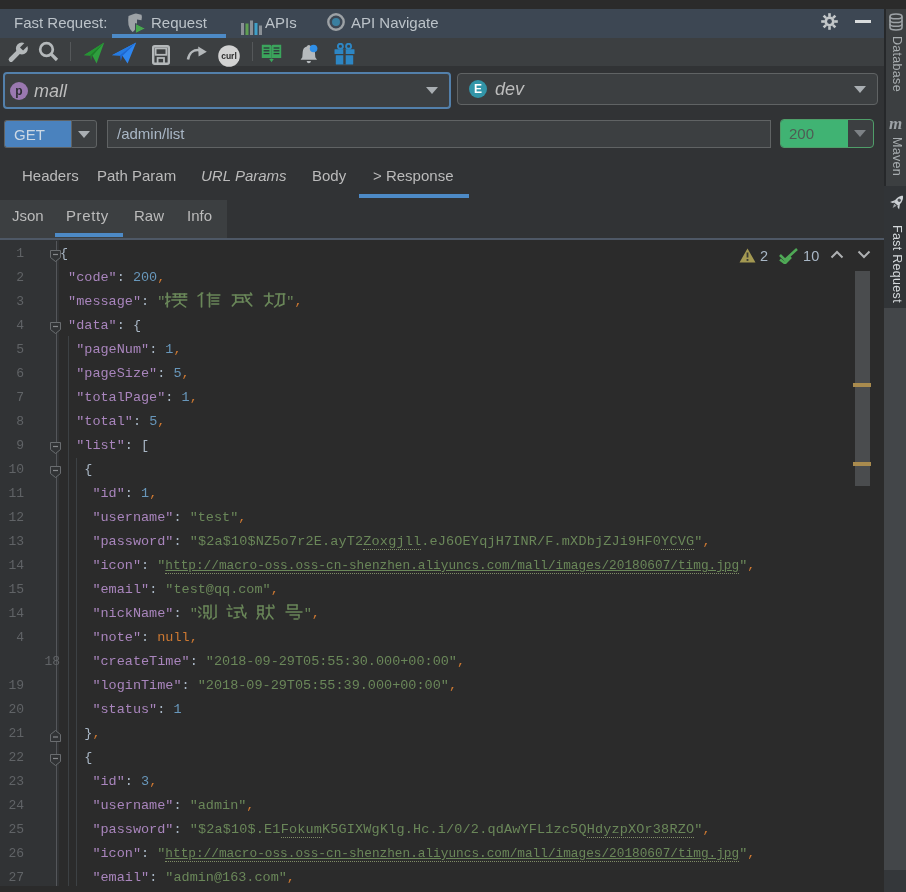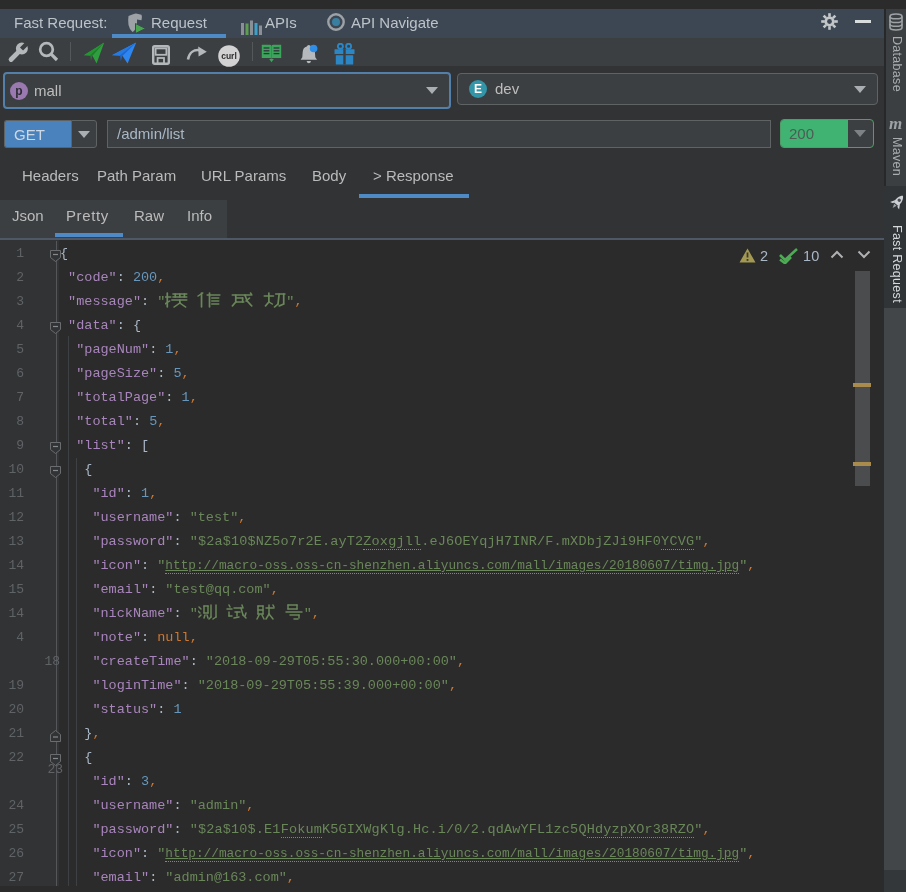--- a/index.html
+++ b/index.html
@@ -12,21 +12,21 @@
   #header .lbl{position:absolute;top:5px;color:#bcc3c9;font-size:15px;}
   #requnderline{left:112px;top:34px;width:114px;height:4px;background:#4d8ac6;}
   #toolbar{left:0;top:38px;width:884px;height:28px;background:#3c3f41;}
   .vsep{position:absolute;top:4px;width:1px;height:19px;background:#55585a;}
   
   .combo{position:absolute;background:#3c3f41;border-radius:4px;}
   #mall{left:3px;top:72px;width:444px;height:33px;border:2px solid #5380ab;}
   #dev{left:457px;top:73px;width:419px;height:30px;border:1px solid #606364;}
   .cir{position:absolute;border-radius:50%;width:18px;height:18px;top:50%;margin-top:-9px;
        text-align:center;font-weight:bold;font-size:12px;line-height:18px;color:#2d2d33;}
-  .cmbtxt{position:absolute;color:#bdbdbd;font-size:15px;top:50%;margin-top:-9px;line-height:18px;}
+  .cmbtxt{position:absolute;color:#bdbdbd;font-size:18px;top:50%;margin-top:-9px;line-height:18px;font-style:italic;}
   .arr{position:absolute;width:0;height:0;border-left:6.5px solid transparent;
        border-right:6.5px solid transparent;border-top:7.5px solid #a9aeb2;top:50%;margin-top:-3.5px;}
   
   #get{left:4px;top:120px;width:67px;height:28px;background:#4a82be;border-radius:3px 0 0 3px;
        color:#ccd8e4;font-size:15px;line-height:27px;padding-left:9px;box-sizing:border-box;border:1px solid #606364;border-right:none;}
   #getarr{left:71px;top:120px;width:26px;height:28px;background:#3c3f41;border:1px solid #606364;
           box-sizing:border-box;border-radius:0 3px 3px 0;}
   #urlfield{left:107px;top:120px;width:664px;height:28px;background:#3c3f41;border:1px solid #606364;
             box-sizing:border-box;color:#a9b7c6;font-size:15px;line-height:26px;padding-left:9px;}
   #code200{left:780px;top:119px;width:94px;height:29px;border:1px solid #4f9e69;box-sizing:border-box;
@@ -209,21 +209,21 @@
     <div class="arr" style="left:6px;"></div>
   </div>
 <div class="abs" id="urlfield">/admin/list</div>
 <div class="abs" id="code200">
   <div class="grn">200</div>
   <div class="arr" style="left:73px;"></div>
 </div>
 
 <span class="tab1" style="left:22px;">Headers</span>
 <span class="tab1" style="left:97px;">Path Param</span>
-<span class="tab1" style="left:201px;">URL Params</span>
+<span class="tab1" style="left:201px;font-style:italic;">URL Params</span>
 <span class="tab1" style="left:312px;">Body</span>
 <span class="tab1" style="left:373px;">&gt; Response</span>
 <div class="abs" id="resunderline"></div>
 <div class="abs" id="subtabbg"></div>
 <span class="tab2" style="left:12px;">Json</span>
 <span class="tab2" style="left:66px;letter-spacing:0.6px;">Pretty</span>
 <span class="tab2" style="left:134px;">Raw</span>
 <span class="tab2" style="left:187px;">Info</span>
 <div class="abs" id="prettyunderline"></div>
 <div class="abs" id="edtopline"></div>
@@ -339,21 +339,21 @@
       <div class="lnum" style="top:288px;">13</div>
       <div class="lnum" style="top:312px;">14</div>
       <div class="lnum" style="top:336px;">15</div>
       <div class="lnum" style="top:360px;">14</div>
       <div class="lnum" style="top:384px;">4</div>
       <div class="lnum" style="top:408px;padding-left:36px;">18</div>
       <div class="lnum" style="top:432px;">19</div>
       <div class="lnum" style="top:456px;">20</div>
       <div class="lnum" style="top:480px;">21</div>
       <div class="lnum" style="top:504px;">22</div>
-      <div class="lnum" style="top:516px;margin-left:39px;">23</div>
+      <div class="lnum" style="top:528px;">23</div>
       <div class="lnum" style="top:552px;">24</div>
       <div class="lnum" style="top:576px;">25</div>
       <div class="lnum" style="top:600px;">26</div>
       <div class="lnum" style="top:624px;">27</div>
     </div>
   <div id="folds">
       <svg class="fold" style="top:8px;" width="11" height="12" viewBox="0 0 11 12">
         <path d="M0.5 0.5 H10.5 V7.5 L5.5 11.5 L0.5 7.5 Z" fill="#313335" stroke="#6a6d70" stroke-width="1"></path>
         <line x1="3" y1="4.5" x2="8" y2="4.5" stroke="#87898c" stroke-width="1.2"></line>
       </svg>

